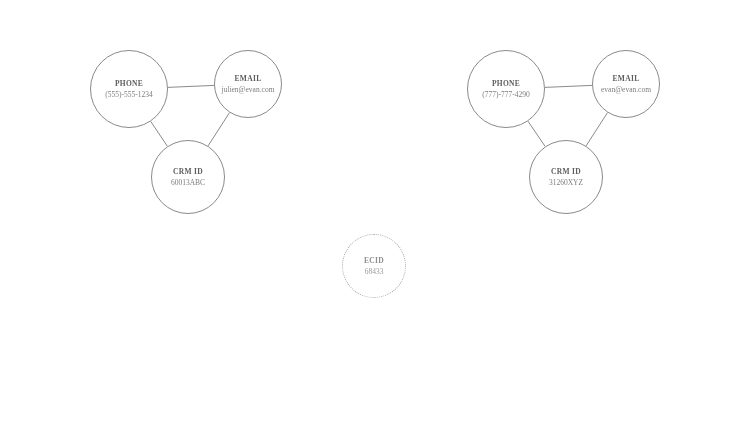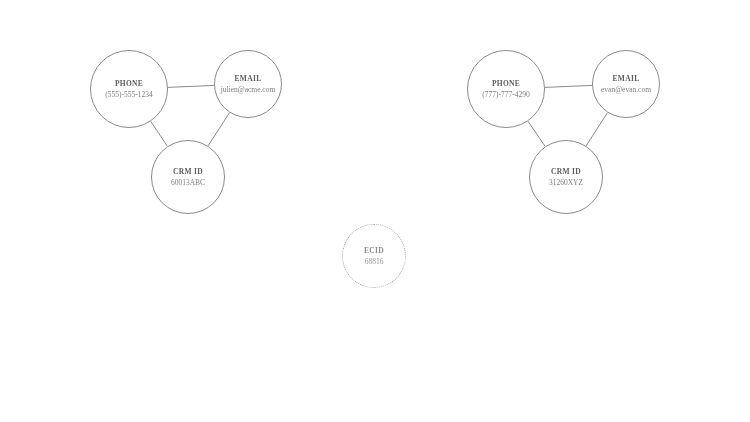--- a/index.html
+++ b/index.html
@@ -78,21 +78,21 @@
       </g>
   </svg>
 
   <div class="node solid" style="left: 90px; top: 50px; width: 78px; height: 78px;">
     <span class="node-label">PHONE</span>
     <span class="node-value">(555)-555-1234</span>
   </div>
 
   <div class="node solid" style="left: 214px; top: 50px; width: 68px; height: 68px;">
     <span class="node-label">EMAIL</span>
-    <span class="node-value">julien@acme.com</span>
+    <span class="node-value">julien@evan.com</span>
   </div>
 
   <div class="node solid" style="left: 151px; top: 140px; width: 74px; height: 74px;">
     <span class="node-label">CRM ID</span>
     <span class="node-value">60013ABC</span>
   </div>
 
   <div class="node solid" style="left: 467px; top: 50px; width: 78px; height: 78px;">
     <span class="node-label">PHONE</span>
     <span class="node-value">(777)-777-4290</span>
@@ -101,18 +101,18 @@
   <div class="node solid" style="left: 592px; top: 50px; width: 68px; height: 68px;">
     <span class="node-label">EMAIL</span>
     <span class="node-value">evan@evan.com</span>
   </div>
 
   <div class="node solid" style="left: 529px; top: 140px; width: 74px; height: 74px;">
     <span class="node-label">CRM ID</span>
     <span class="node-value">31260XYZ</span>
   </div>
 
-  <div class="node dotted" style="left: 342px; top: 224px; width: 64px; height: 64px; text-align: right;">
+  <div class="node dotted" style="left: 342px; top: 234px; width: 64px; height: 64px; text-align: right;">
     <span class="node-label">ECID</span>
-    <span class="node-value">68816</span>
+    <span class="node-value">68433</span>
   </div>
 
 </div>
 
 </body></html>

